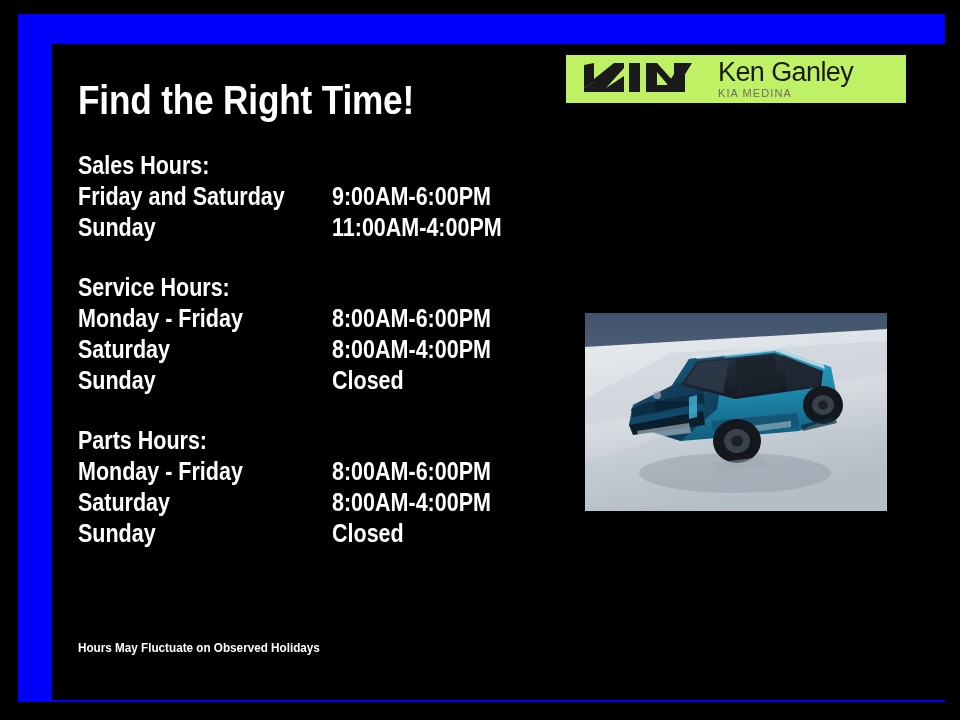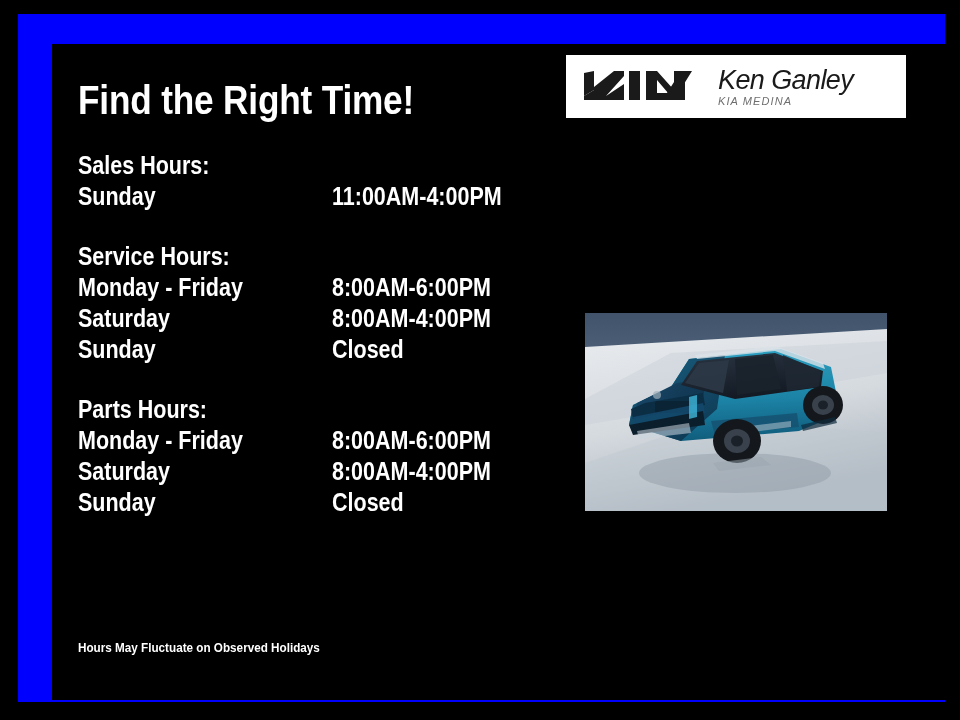--- a/index.html
+++ b/index.html
@@ -114,25 +114,24 @@
     transform: scaleX(0.9);
     transform-origin: left center;
   }
 
   
   .logo-plate {
     position: absolute;
     left: 566px;
     top: 55px;
     width: 340px;
-    height: 63px;
-    background: #ffffff;
+    height: 48px;
+    background: #bef264;
     display: flex;
     align-items: center;
-    font-style: italic;
   }
   .kia-mark {
     margin-left: 10px;
     width: 124px;
     height: 34px;
     flex: none;
     display: block;
   }
   .logo-text {
     margin-left: 18px;
@@ -180,20 +179,24 @@
   <div class="frame-blue">
     <div class="frame-inner"></div>
   </div>
 
   <div class="title">Find the Right Time!</div>
 
   <div class="hours-area">
 
     <div class="hours-block">
       <div class="block-heading">Sales Hours:</div>
+      <div class="hours-row">
+        <span class="row-label">Friday and Saturday</span>
+        <span class="row-time">9:00AM-6:00PM</span>
+      </div>
       <div class="hours-row">
         <span class="row-label">Sunday</span>
         <span class="row-time">11:00AM-4:00PM</span>
       </div>
     </div>
 
     <div class="hours-block">
       <div class="block-heading">Service Hours:</div>
       <div class="hours-row">
         <span class="row-label">Monday - Friday</span>

